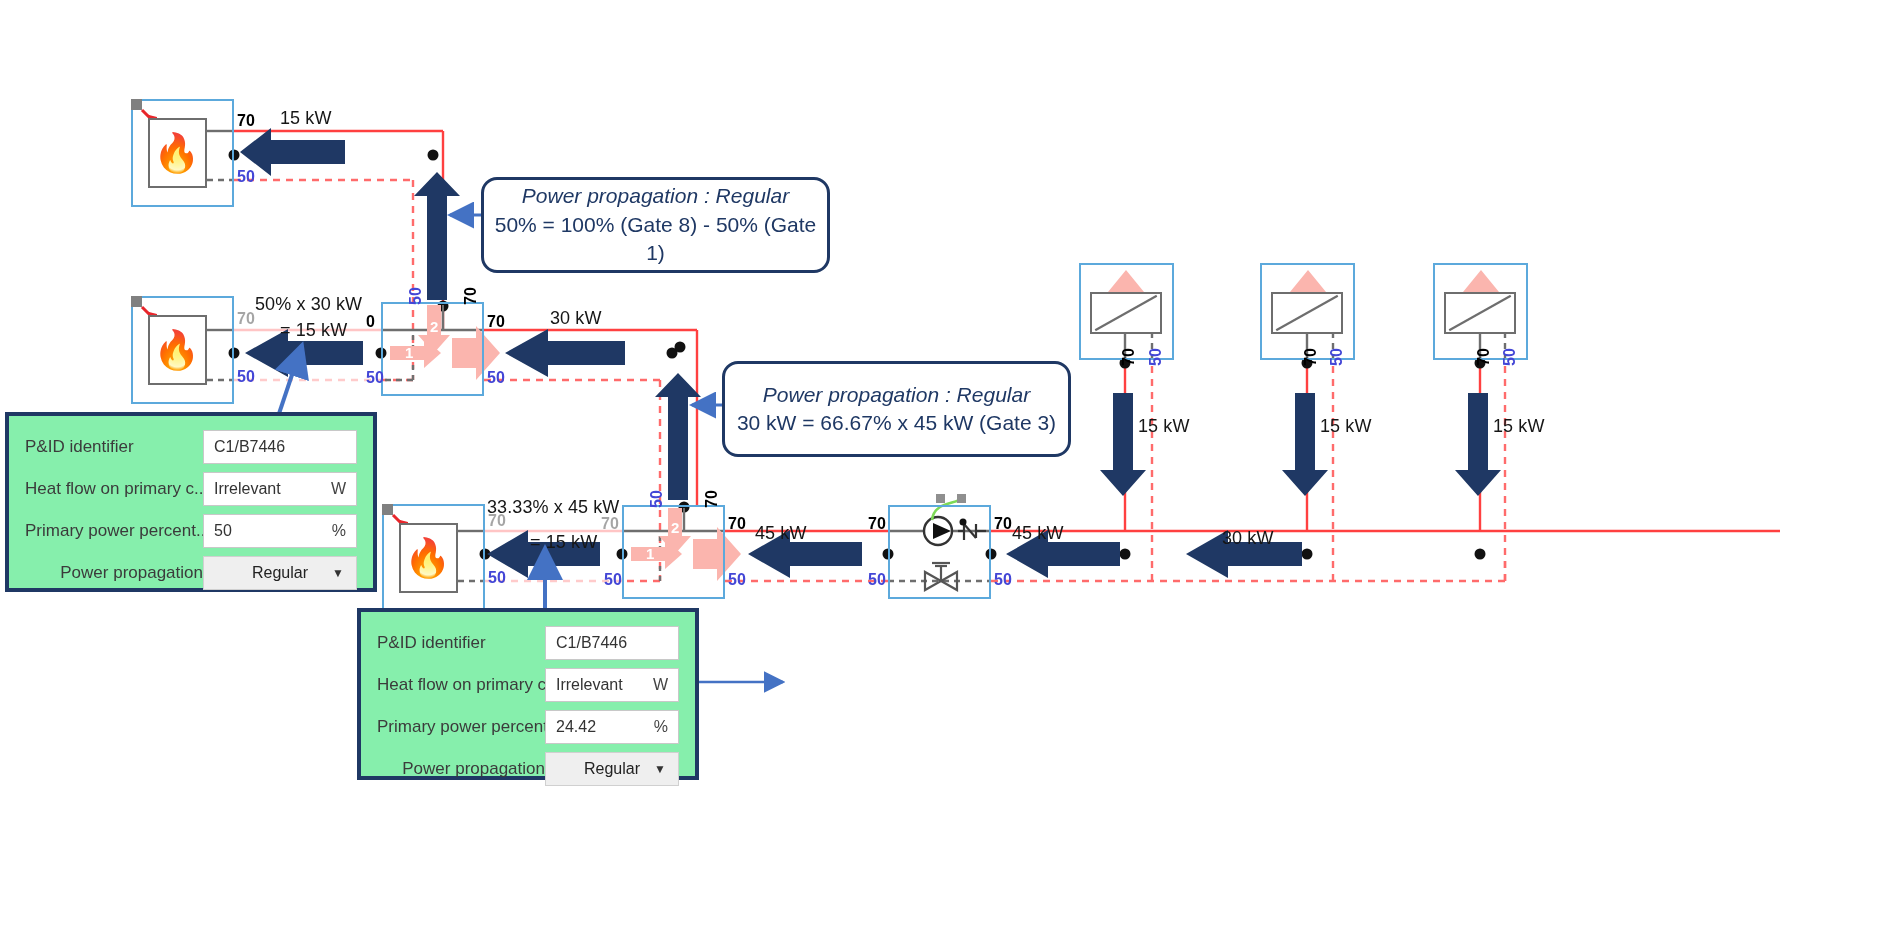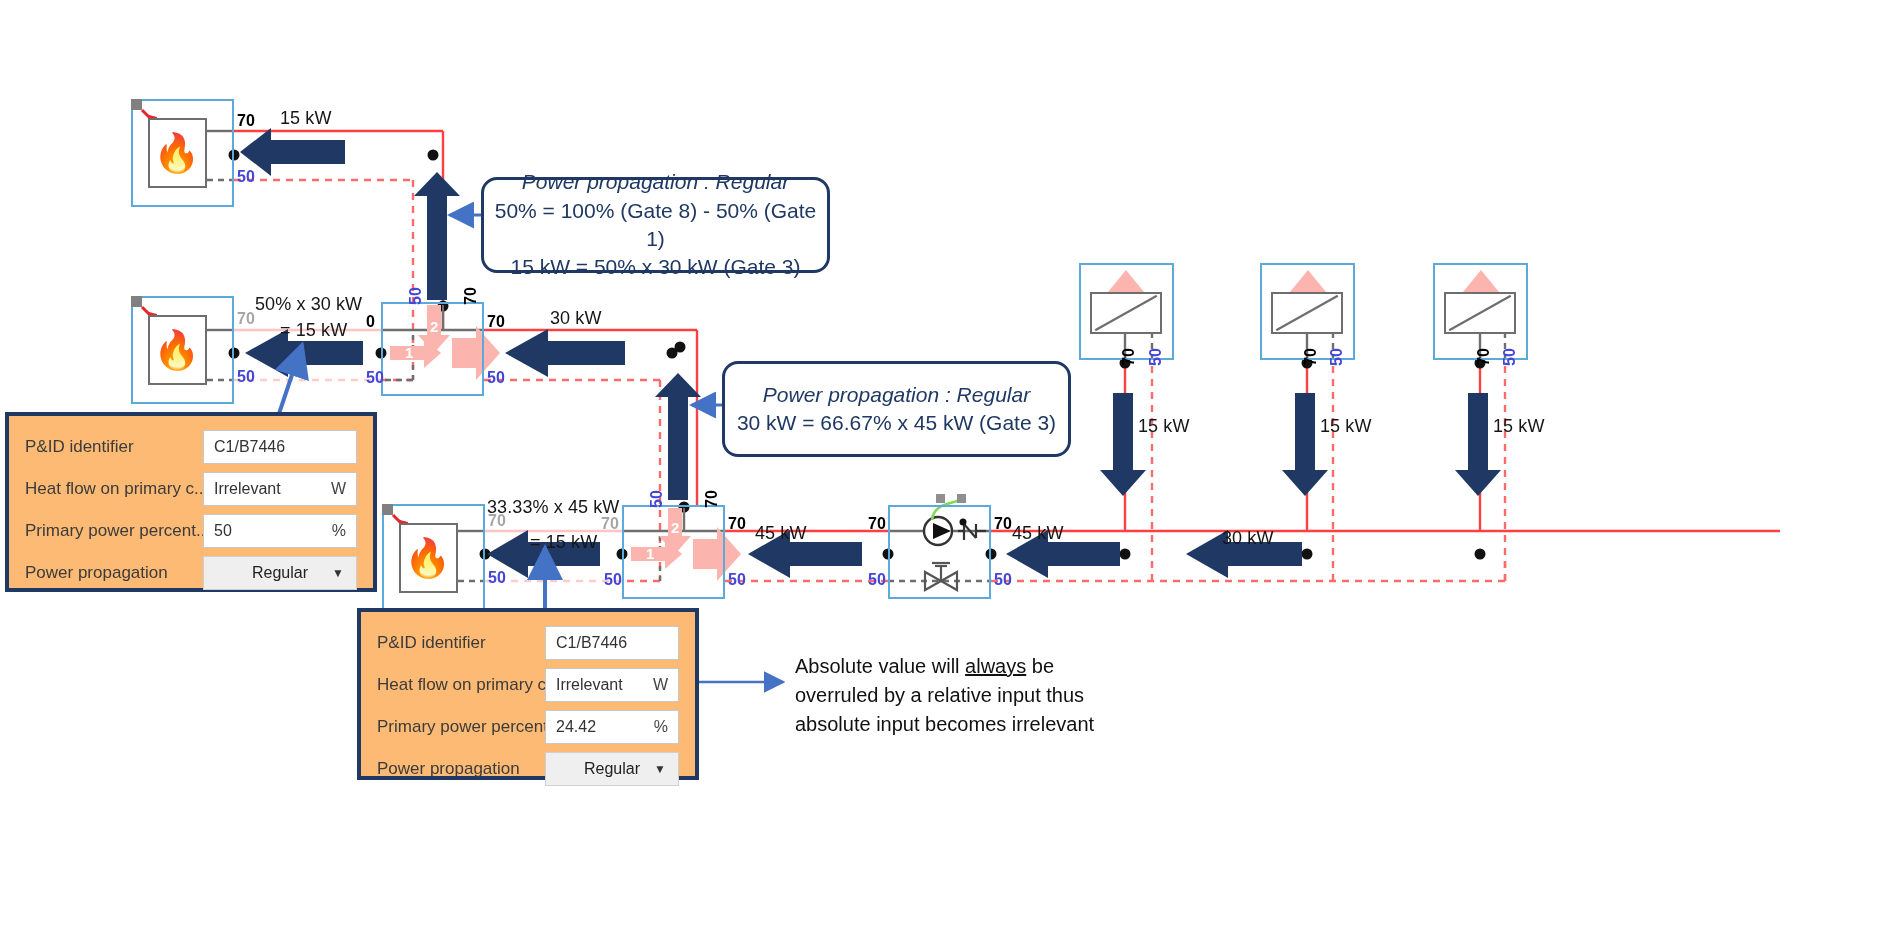--- a/index.html
+++ b/index.html
@@ -31,25 +31,25 @@
     background:#ffffff;color:#1F3864;text-align:center;
     font-family:"Liberation Sans", sans-serif;
     display:flex;flex-direction:column;justify-content:center;align-items:center;
     box-sizing:border-box;
   }
   .callout .l1{font-style:italic;font-size:21px;line-height:1.35;}
   .callout .l2,.callout .l3{font-size:21px;line-height:1.35;}
 
   
   .panel{
-    position:absolute;border:4px solid #1F3864;background:#fdba74;
+    position:absolute;border:4px solid #1F3864;background:#86efac;
     box-sizing:border-box;padding:14px 16px;
   }
   .panel .row{display:flex;align-items:center;margin-bottom:8px;height:34px;}
-  .panel .row:last-child{margin-bottom:0;}
+  .panel .row:last-child{margin-bottom:0;text-align:right;}
   .panel .plabel{
     flex:0 0 auto;width:178px;font-size:17px;color:#3b3b3b;
     white-space:nowrap;overflow:hidden;
   }
   .panel .pfield{
     flex:1 1 auto;height:34px;border:1px solid #c8c8c8;background:#fff;
     display:flex;align-items:center;padding:0 10px;box-sizing:border-box;
     font-size:16px;color:#2b2b2b;justify-content:space-between;
   }
   .panel .pfield .pval{color:#333;}
@@ -358,21 +358,20 @@
   <div class="kw-label" style="left:755px;top:523px;">45 kW</div>
   <div class="kw-label" style="left:1012px;top:523px;">45 kW</div>
   <div class="kw-label" style="left:1222px;top:528px;">30 kW</div>
   <div class="kw-label" style="left:1138px;top:416px;">15 kW</div>
   <div class="kw-label" style="left:1320px;top:416px;">15 kW</div>
   <div class="kw-label" style="left:1493px;top:416px;">15 kW</div>
 
   <div class="callout" style="left:481px;top:177px;width:349px;height:96px;">
     <div class="l1">Power propagation : Regular</div>
     <div class="l2">50% = 100% (Gate 8) - 50% (Gate 1)</div>
-    <div class="l3">15 kW = 50% x 30 kW (Gate 3)</div>
   </div>
 
   <div class="callout" style="left:722px;top:361px;width:349px;height:96px;">
     <div class="l1">Power propagation : Regular</div>
     <div class="l3">30 kW = 66.67% x 45 kW (Gate 3)</div>
   </div>
 
   <div class="panel p1" style="left:5px;top:412px;width:372px;height:180px;">
     <div class="row">
       <div class="plabel">P&amp;ID identifier</div>
@@ -428,19 +427,14 @@
     </div>
     <div class="row">
       <div class="plabel">Power propagation</div>
       <div class="pselect">
         <span>Regular</span>
         <span class="caret">▼</span>
       </div>
     </div>
   </div>
 
-  <div class="note-text" style="left:795px;top:652px;width:300px;">
-    <div><span>Absolute value will </span><u>always</u><span> be</span></div>
-    <div>overruled by a relative input thus</div>
-    <div>absolute input becomes irrelevant</div>
-  </div>
 
 </div>
 
 </body></html>

